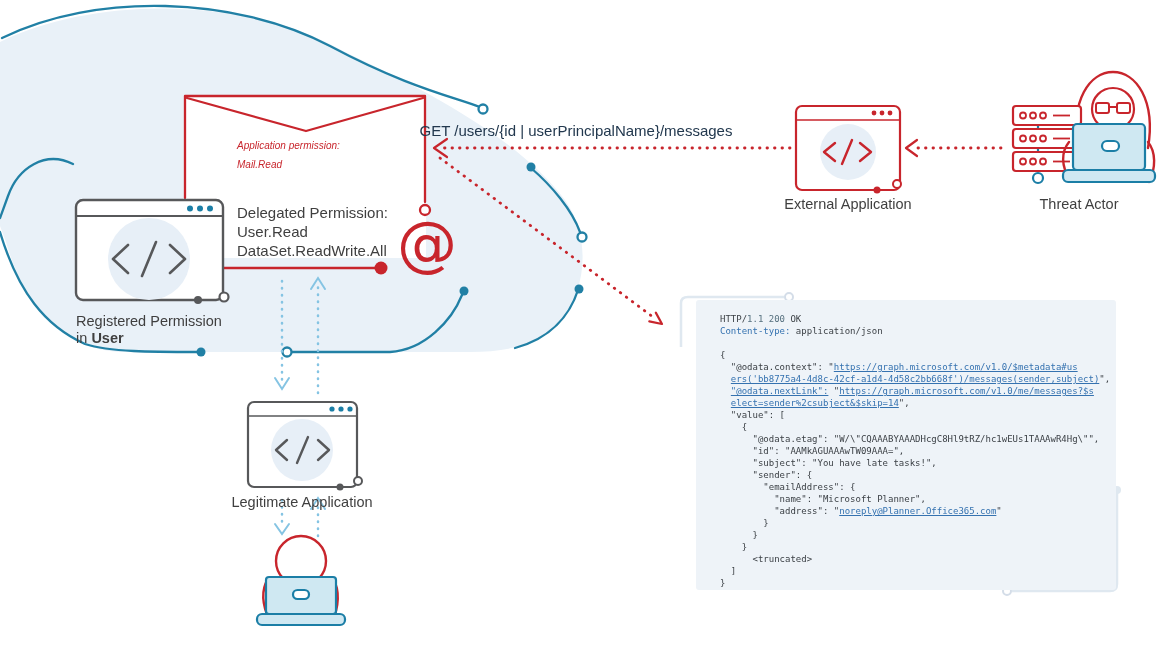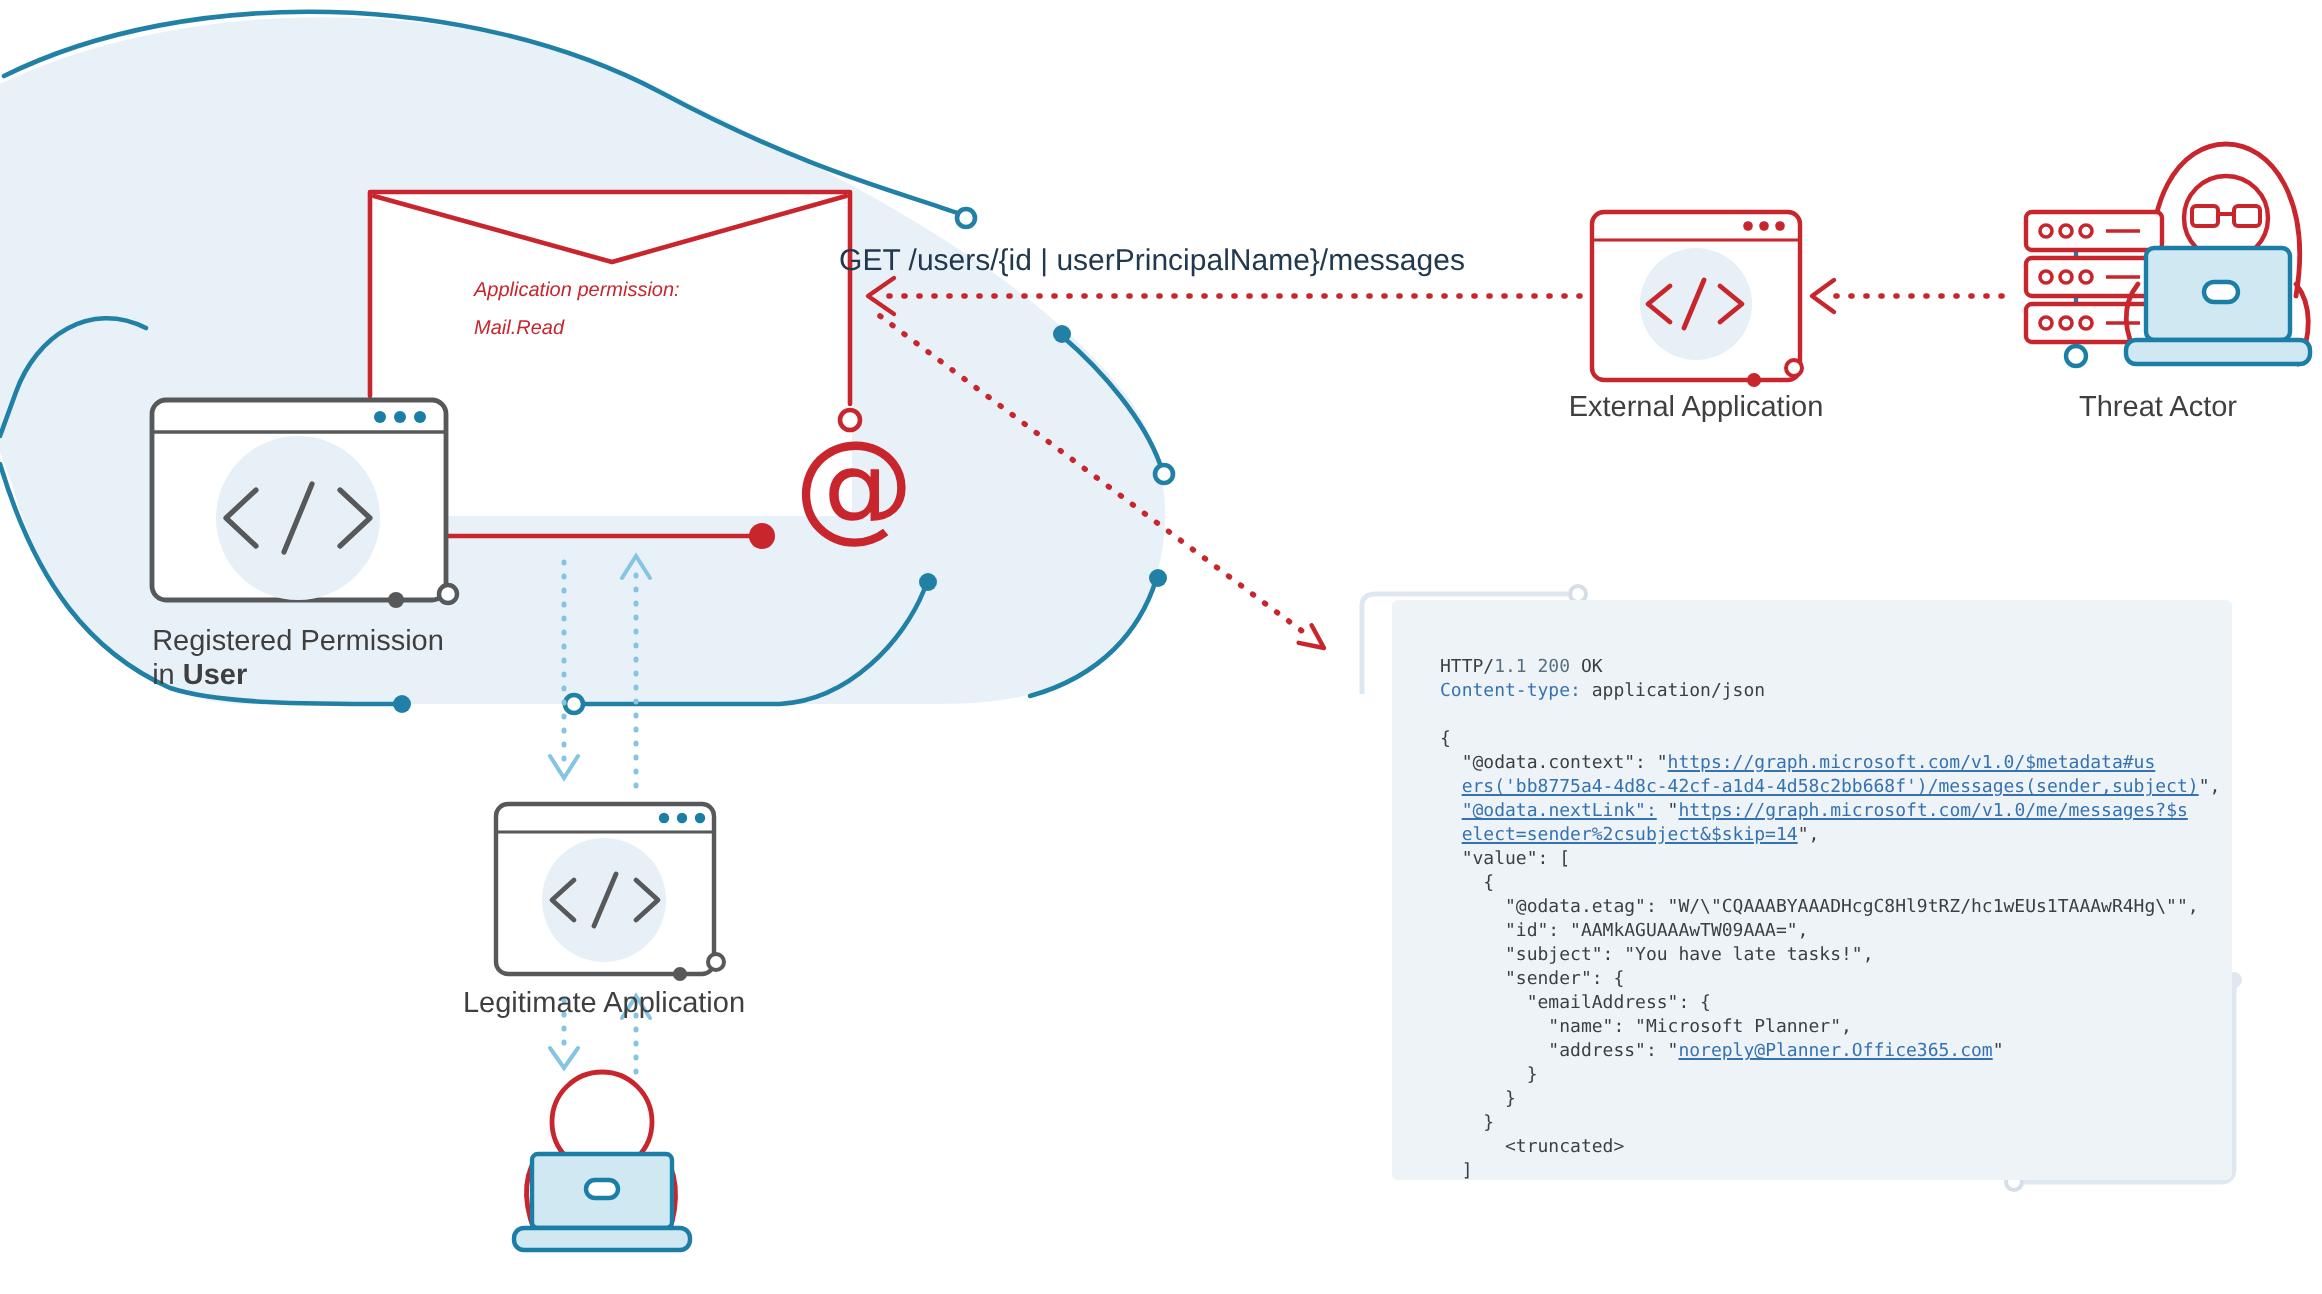--- a/index.html
+++ b/index.html
@@ -16,21 +16,21 @@
     transform:translateX(-50%); }
   .app-perm { position:absolute; color:#c8252c; font-style:italic; font-size:10px;
     line-height:19px; white-space:pre-line; }
   .delegated { position:absolute; color:#3f3f3f; font-size:15px; line-height:19px;
     white-space:pre-line; }
   .at-glyph { position:absolute; left:397px; top:213px; color:#c8252c;
     font-family:"DejaVu Sans", sans-serif; font-size:60px; line-height:1; }
   .code-block {
     position:absolute; left:696px; top:300px; width:420px; height:290px;
     background:#eef3f8; border-radius:3px; box-sizing:border-box;
-    padding:28px 8px 8px 24px;
+    padding:13px 8px 8px 24px;
     font-family:"DejaVu Sans Mono", monospace; font-size:9px; line-height:12px;
     color:#3a3f44; white-space:pre; overflow:hidden;
   }
   .code-line { min-height:12px; }
   .seg-p { color:#3a3f44; }
   .seg-n { color:#56707f; }
   .seg-b { color:#3572b0; }
   .seg-l { color:#3572b0; text-decoration:underline; }
 </style>
 </head>
@@ -211,20 +211,23 @@
       <path d="M 311,509 L 318,498 L 325,509" stroke-width="2"></path>
     </g>
   </g>
 </svg>
 
 <div class="get-label" style="left:576px; top:122px;">GET /users/{id | userPrincipalName}/messages</div>
 
 <div class="app-perm" style="left:237px; top:136px;">Application permission:
 Mail.Read</div>
 
+<div class="delegated" style="left:237px; top:203px;">Delegated Permission:
+User.Read
+DataSet.ReadWrite.All</div>
 
 <div class="at-glyph">@</div>
 
 <div class="label" style="left:149px; top:313px;">
   <div>Registered Permission</div>
   <div><span>in </span><b>User</b></div>
 </div>
 
 <div class="label" style="left:848px; top:196px;">External Application</div>
 

